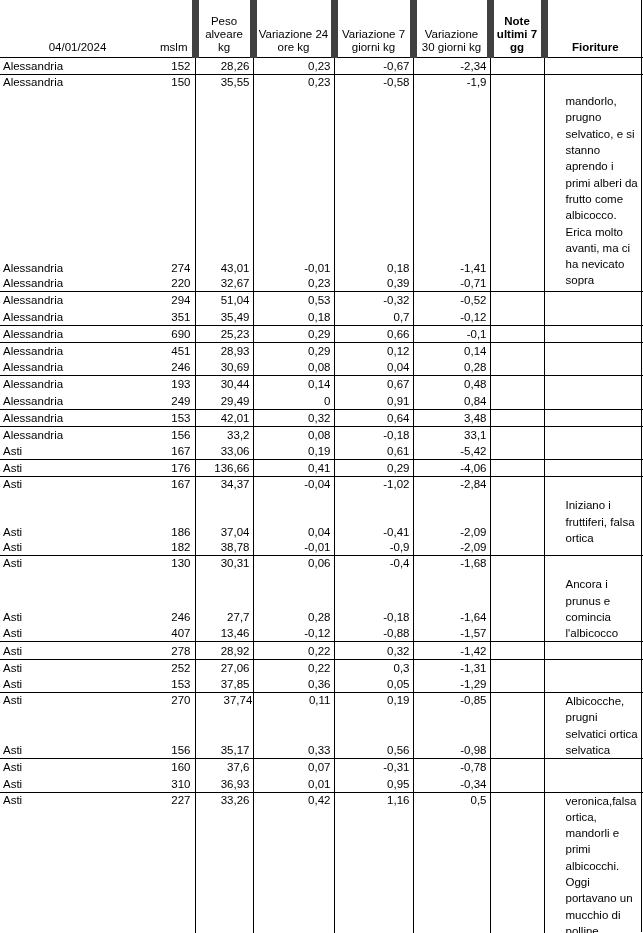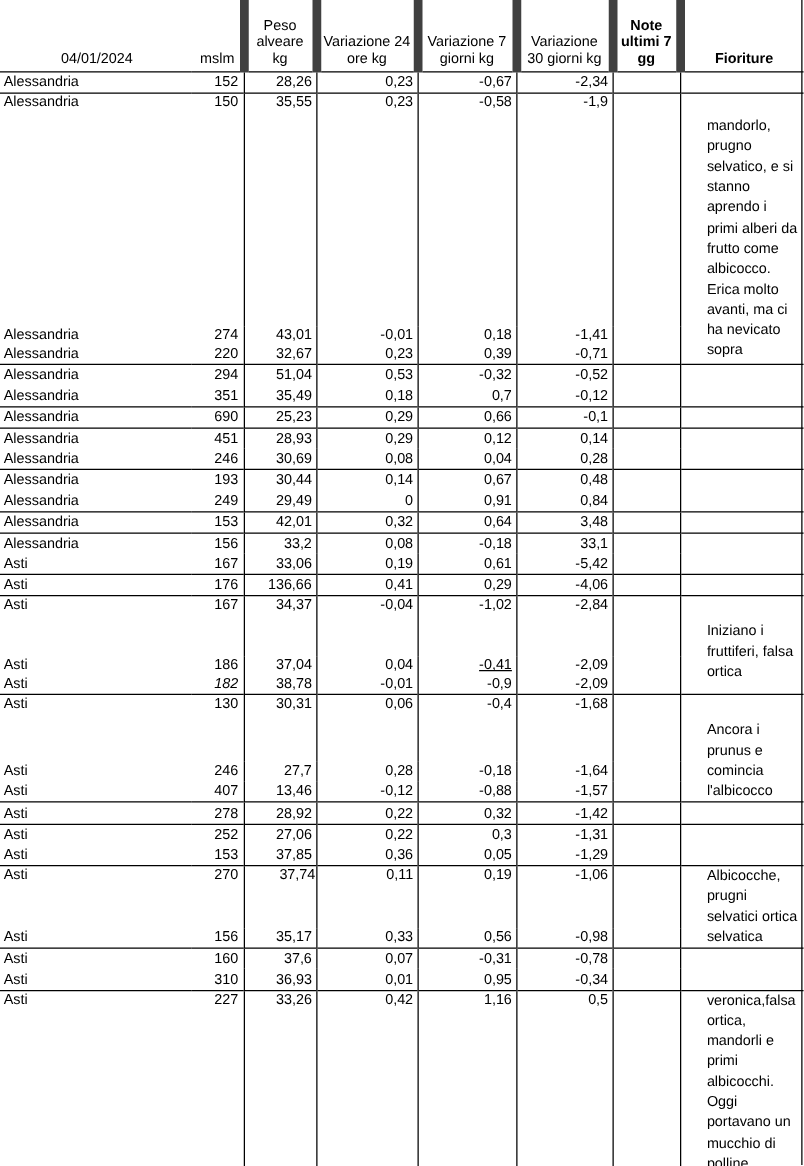--- a/index.html
+++ b/index.html
@@ -203,26 +203,26 @@
           <td class="num" style="height: 48px;">-1,02</td>
           <td class="num" style="height: 48px;">-2,84</td>
           <td class="note" rowspan="3"></td>
           <td class="fior" rowspan="3" style="vertical-align: top; padding-top: 20px;">Iniziano i fruttiferi, falsa ortica</td>
         </tr>
         <tr>
           <td class="prov" style="height: 15px;">Asti</td>
           <td class="mslm" style="height: 15px;">186</td>
           <td class="num" style="height: 15px;">37,04</td>
           <td class="num" style="height: 15px;">0,04</td>
-          <td class="num" style="height: 15px; text-decoration: underline;">-0,41</td>
+          <td class="num" style="height: 15px;">-0,41</td>
           <td class="num" style="height: 15px;">-2,09</td>
         </tr>
         <tr>
           <td class="prov" style="height: 15px;">Asti</td>
-          <td class="mslm" style="height: 15px; font-style: italic;">182</td>
+          <td class="mslm" style="height: 15px;">182</td>
           <td class="num" style="height: 15px;">38,78</td>
           <td class="num" style="height: 15px;">-0,01</td>
           <td class="num" style="height: 15px;">-0,9</td>
           <td class="num" style="height: 15px;">-2,09</td>
         </tr>
         <tr class="gstart tall">
           <td class="prov" style="height: 48px;">Asti</td>
           <td class="mslm" style="height: 48px;">130</td>
           <td class="num" style="height: 48px;">30,31</td>
           <td class="num" style="height: 48px;">0,06</td>
@@ -274,21 +274,21 @@
           <td class="num">0,36</td>
           <td class="num">0,05</td>
           <td class="num">-1,29</td>
         </tr>
         <tr class="gstart tall">
           <td class="prov" style="height: 48px;">Asti</td>
           <td class="mslm" style="height: 48px;">270</td>
           <td class="num" style="height: 48px; padding-left: 28px;">37,74</td>
           <td class="num" style="height: 48px;">0,11</td>
           <td class="num" style="height: 48px;">0,19</td>
-          <td class="num" style="height: 48px;">-1,06</td>
+          <td class="num" style="height: 48px;">-0,85</td>
           <td class="note" rowspan="2"></td>
           <td class="fior" rowspan="2" style="vertical-align: bottom;">Albicocche, prugni selvatici ortica selvatica</td>
         </tr>
         <tr>
           <td class="prov" style="height: 15px;">Asti</td>
           <td class="mslm" style="height: 15px;">156</td>
           <td class="num" style="height: 15px;">35,17</td>
           <td class="num" style="height: 15px;">0,33</td>
           <td class="num" style="height: 15px;">0,56</td>
           <td class="num" style="height: 15px;">-0,98</td>

